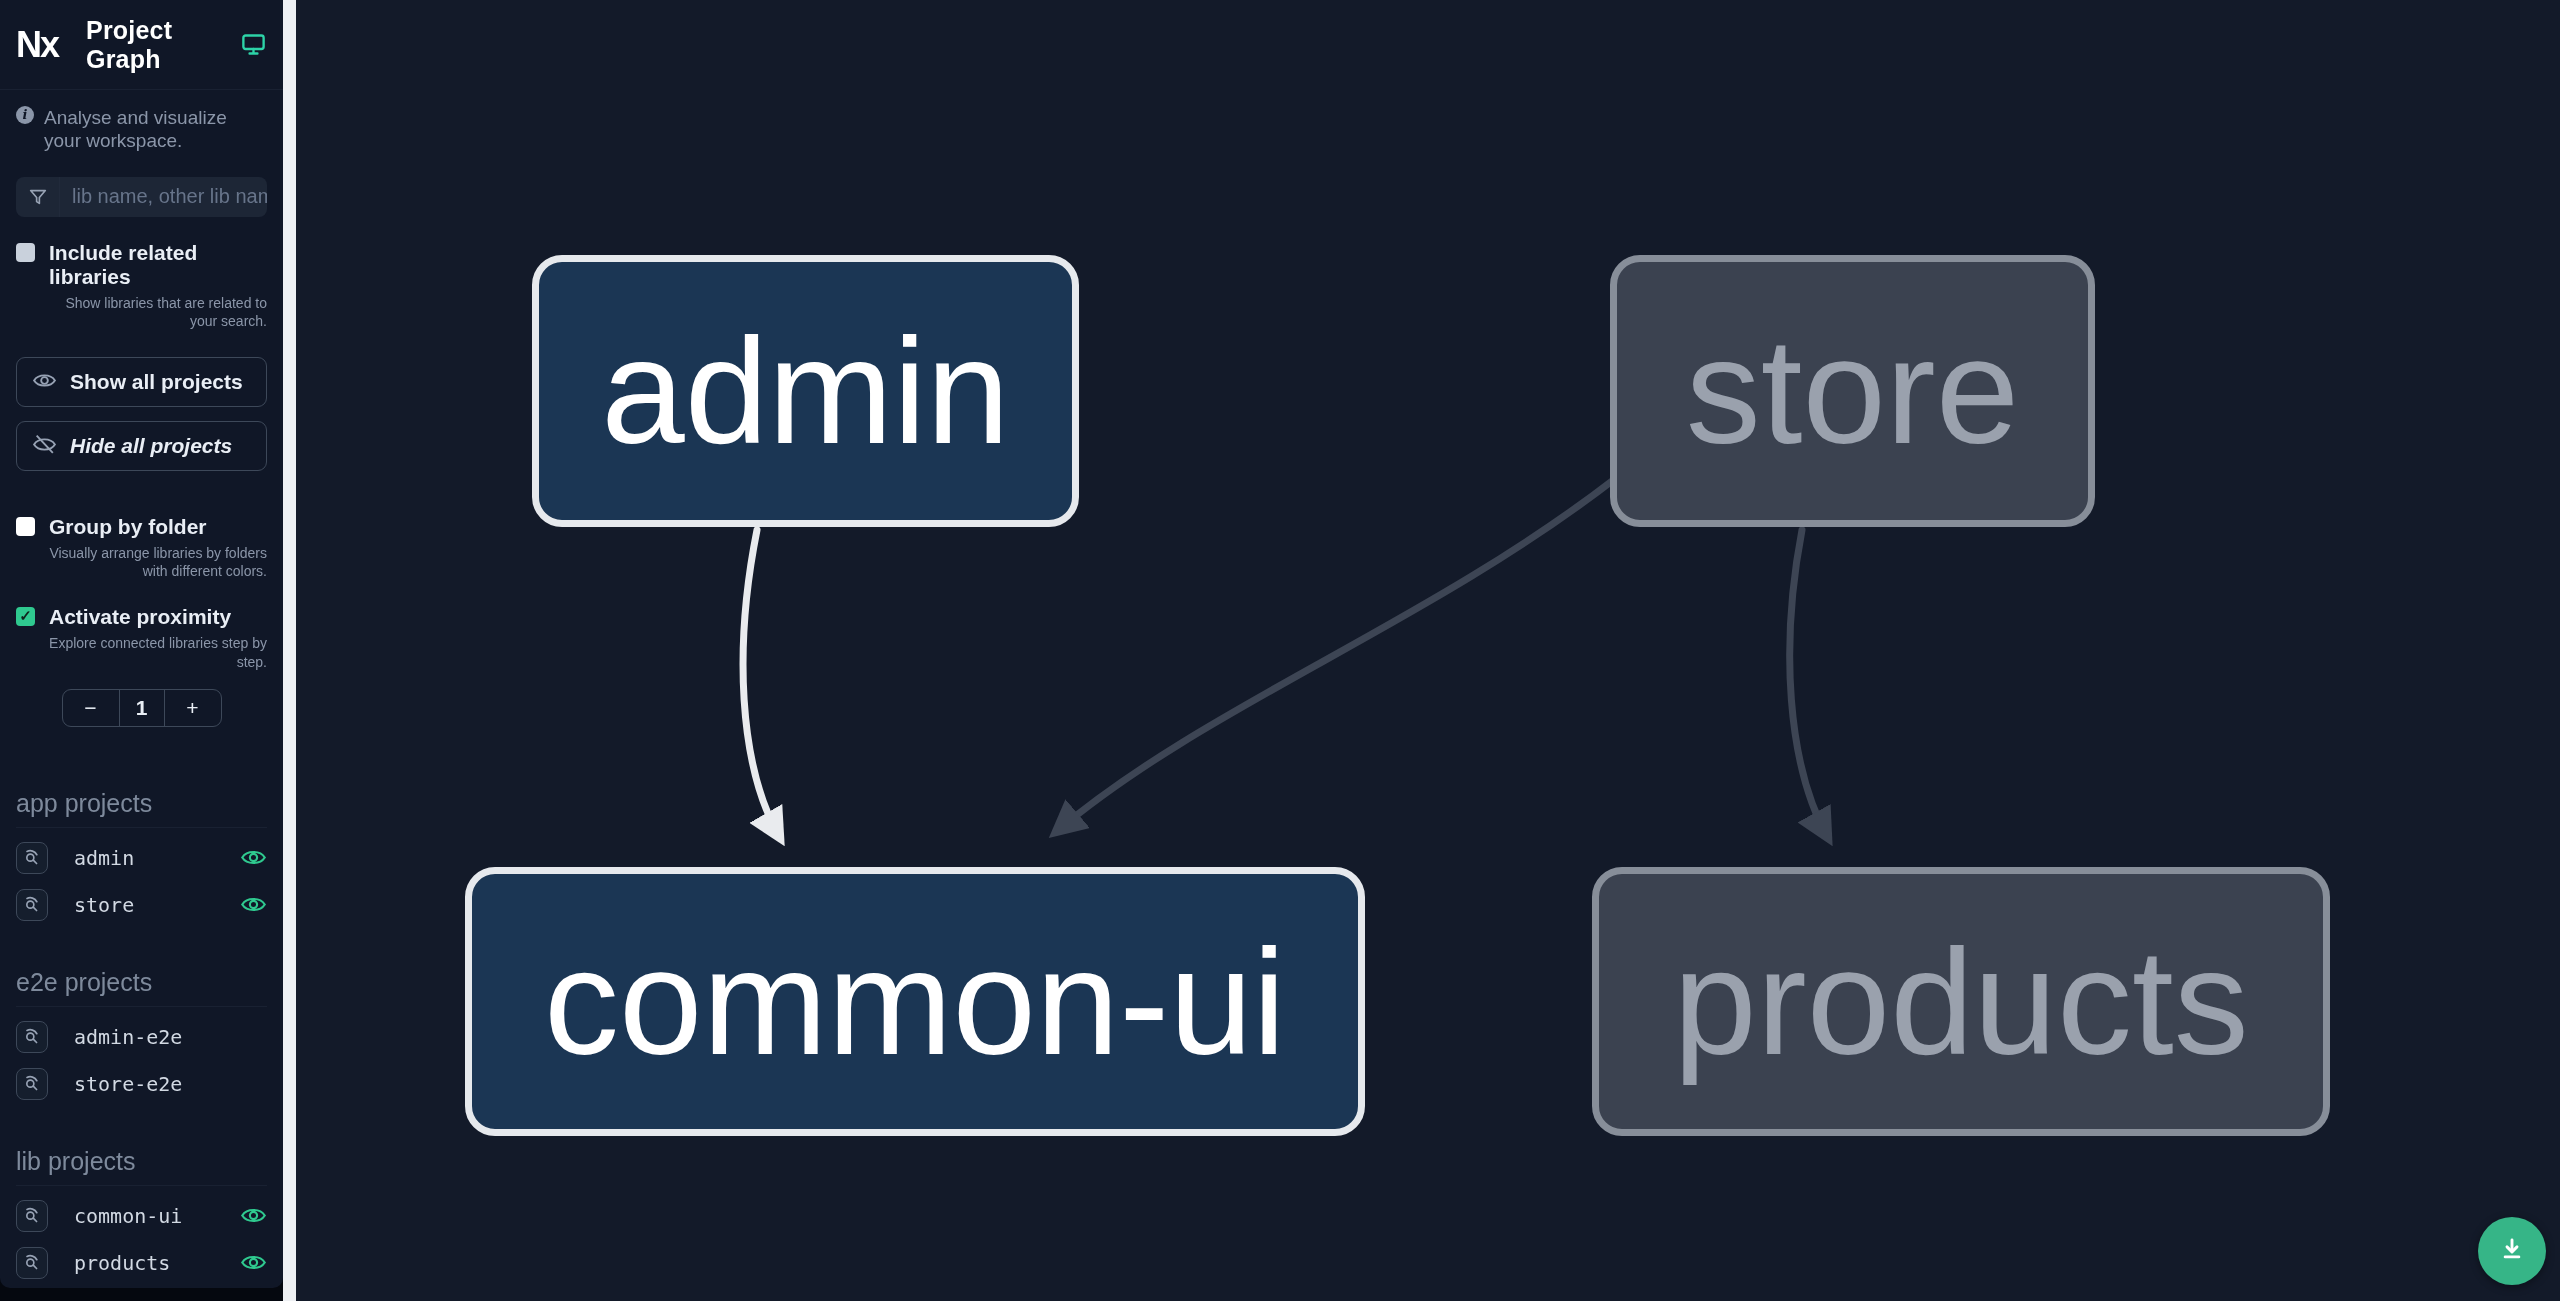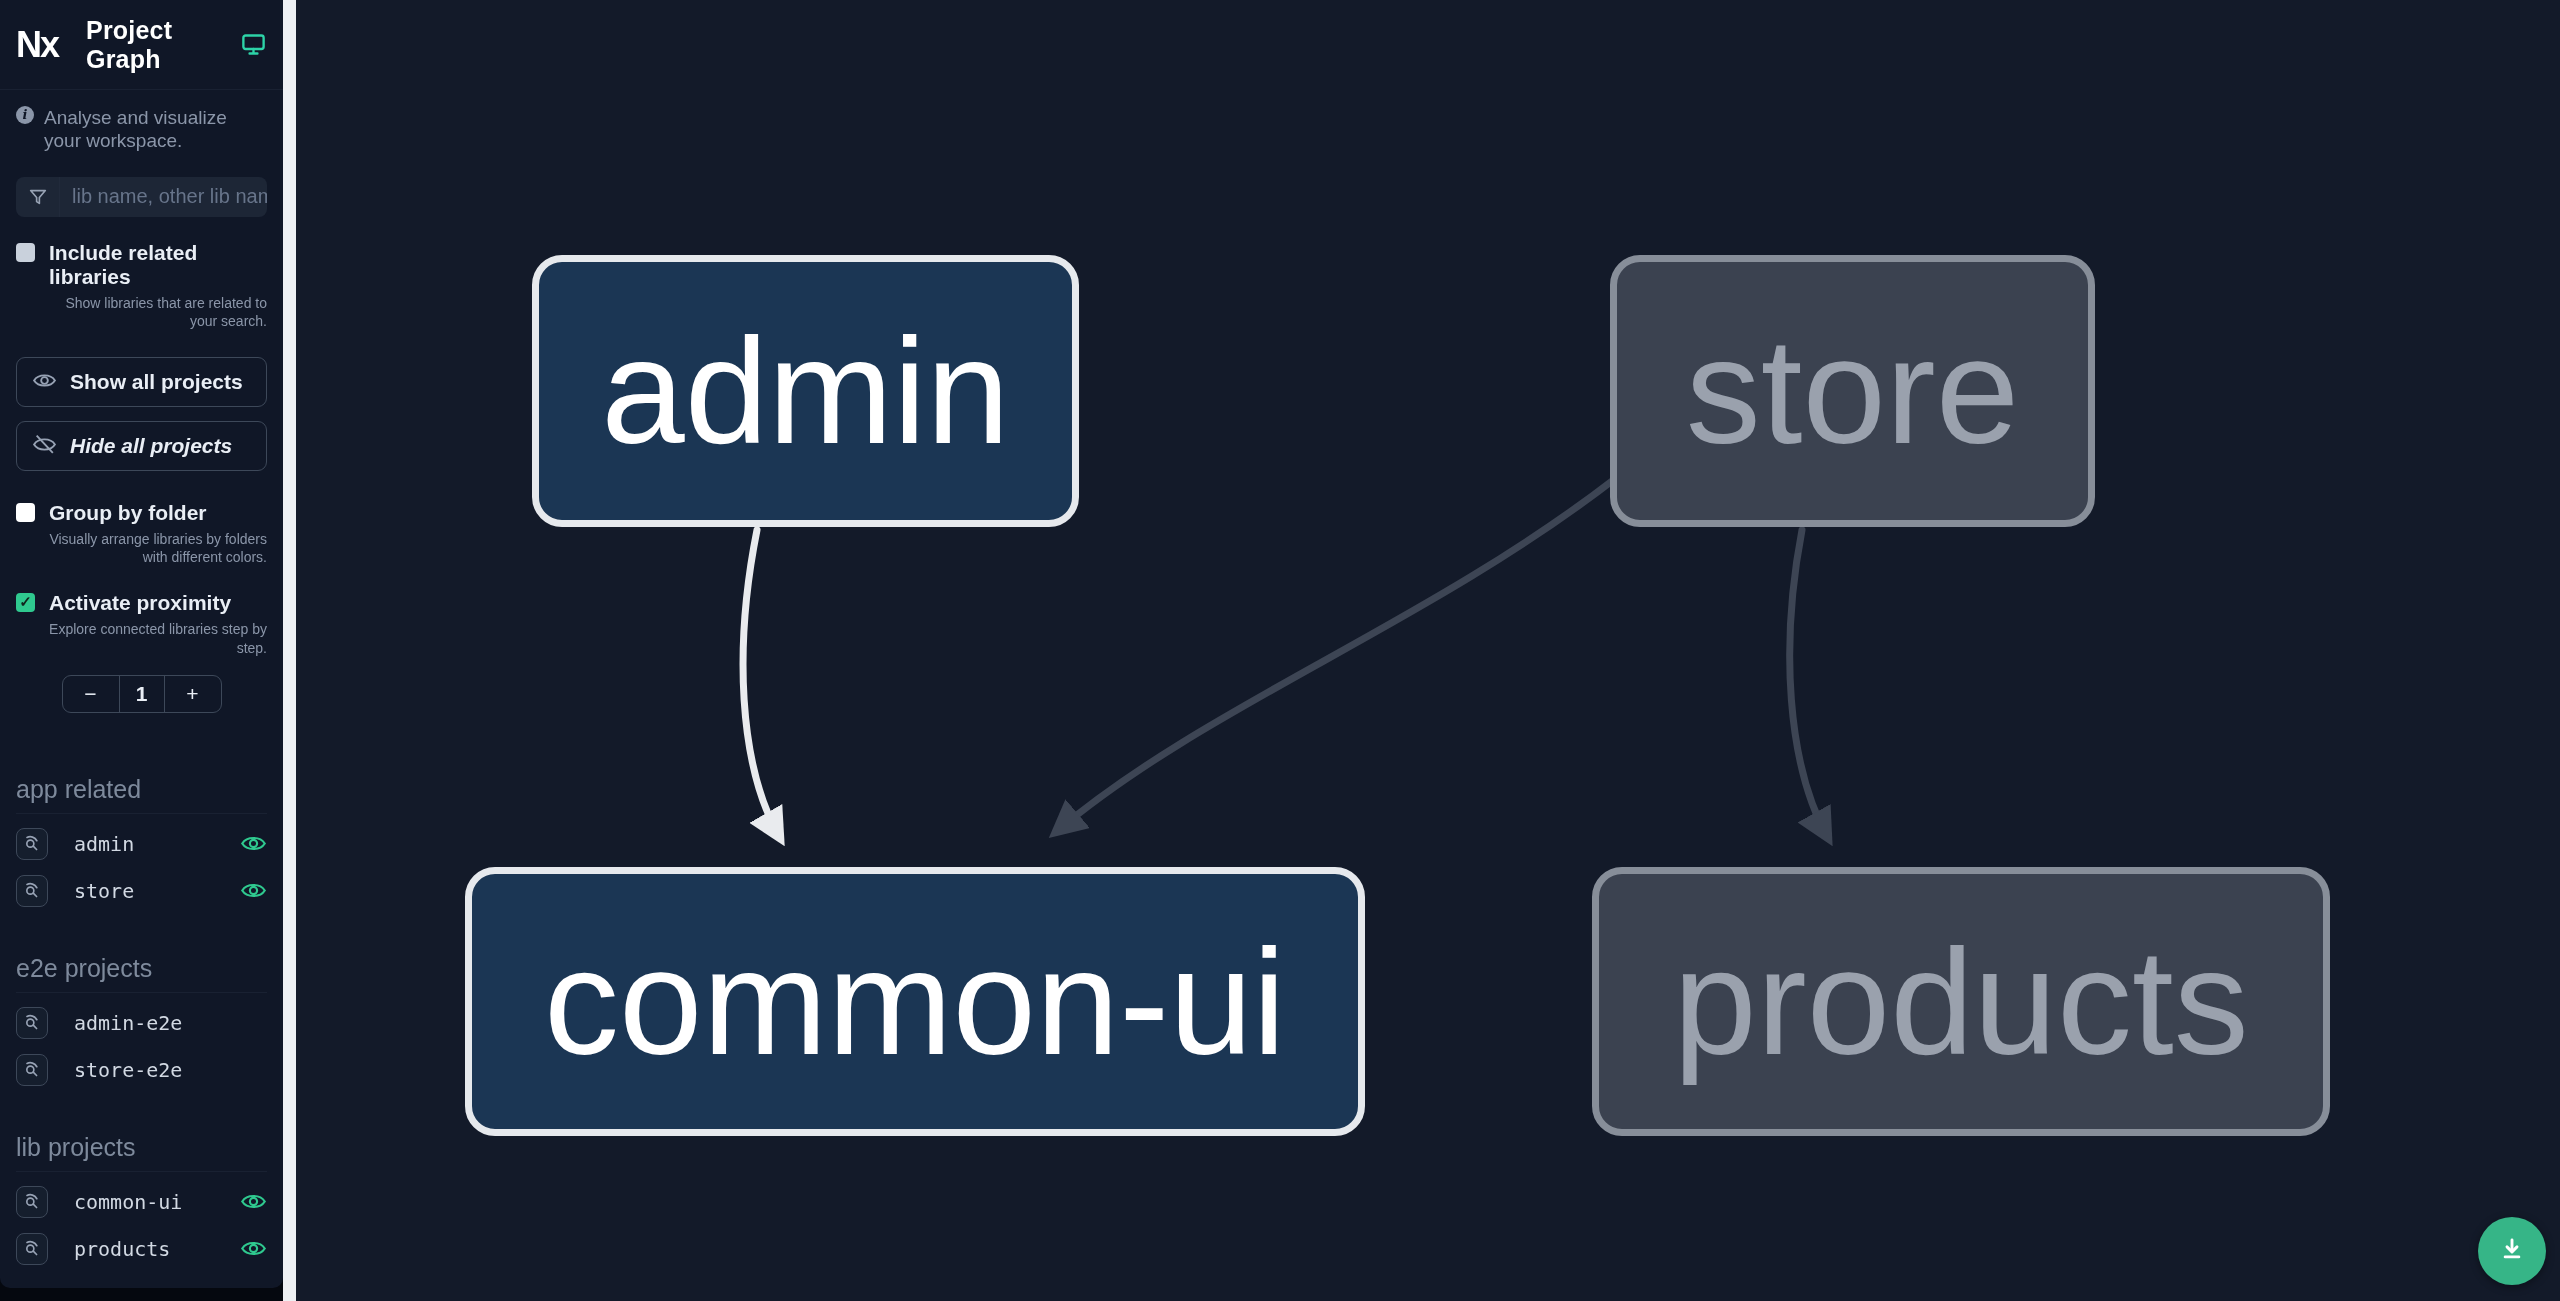--- a/index.html
+++ b/index.html
@@ -125,21 +125,21 @@
     <button class="sb-btn">
       <span>
         <svg width="25" height="25" viewBox="0 0 24 24" fill="none" stroke="var(--icon-gray)" stroke-width="1.8">
           <path d="M2 12c4-6.5 16-6.5 20 0-4 6.5-16 6.5-20 0Z"></path>
             <path d="M4.5 3.5 20 20"></path>
         </svg>
       </span>
       <span class="lbl">Hide all projects</span>
     </button>
 
-    <div class="check-block" style="margin-top:30px">
+    <div class="check-block" style="margin-top:44px">
       <span class="cb" style="background:#ffffff" data-state="unchecked"></span>
       <span>
         <div class="check-label">Group by folder</div>
         <div class="check-desc">Visually arrange libraries by folders with different colors.</div>
       </span>
     </div>
 
     <div class="check-block">
       <span class="cb" data-state="checked"></span>
       <span>
@@ -148,21 +148,21 @@
       </span>
     </div>
 
     <div class="stepper">
       <button>−</button>
       <span class="value">1</span>
       <button>+</button>
     </div>
 
     <div class="section first">
-      <div class="section-title">app related</div>
+      <div class="section-title">app projects</div>
 
       <div class="proj-row">
         <button class="proj-btn">
           <span>
             <svg width="20" height="20" viewBox="0 0 24 24" fill="none" stroke="var(--icon-gray)" stroke-width="2" stroke-linecap="round">
               <circle cx="10" cy="14" r="4.2"></circle>
                 <path d="M13.5 17 17.5 21"></path>
                 <path d="M6 6.5A9 9 0 0 1 17.8 10.5"></path>
             </svg>
           </span>

